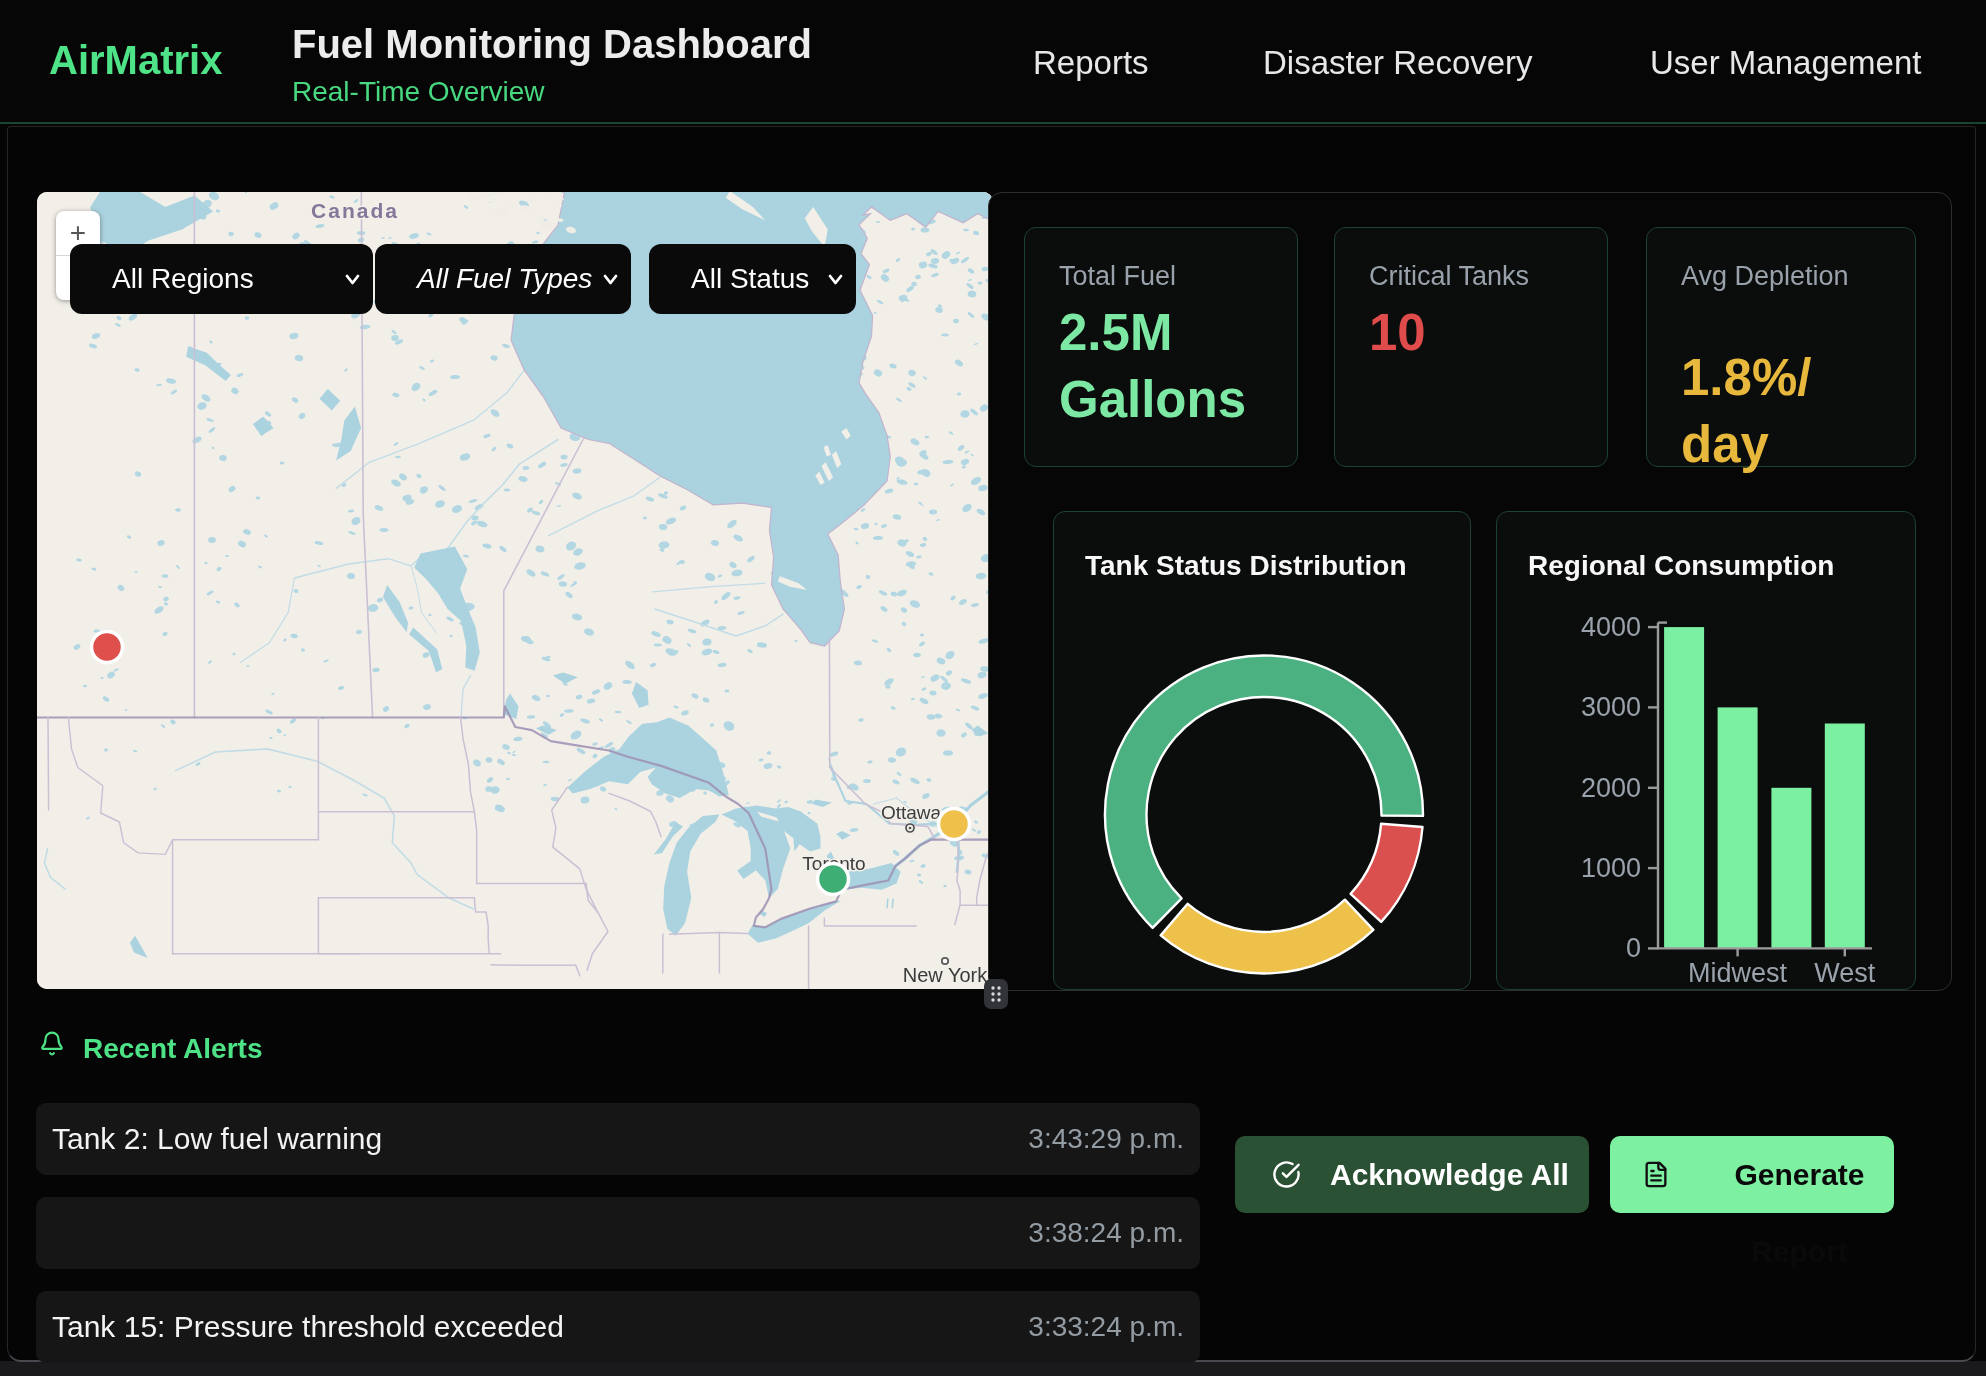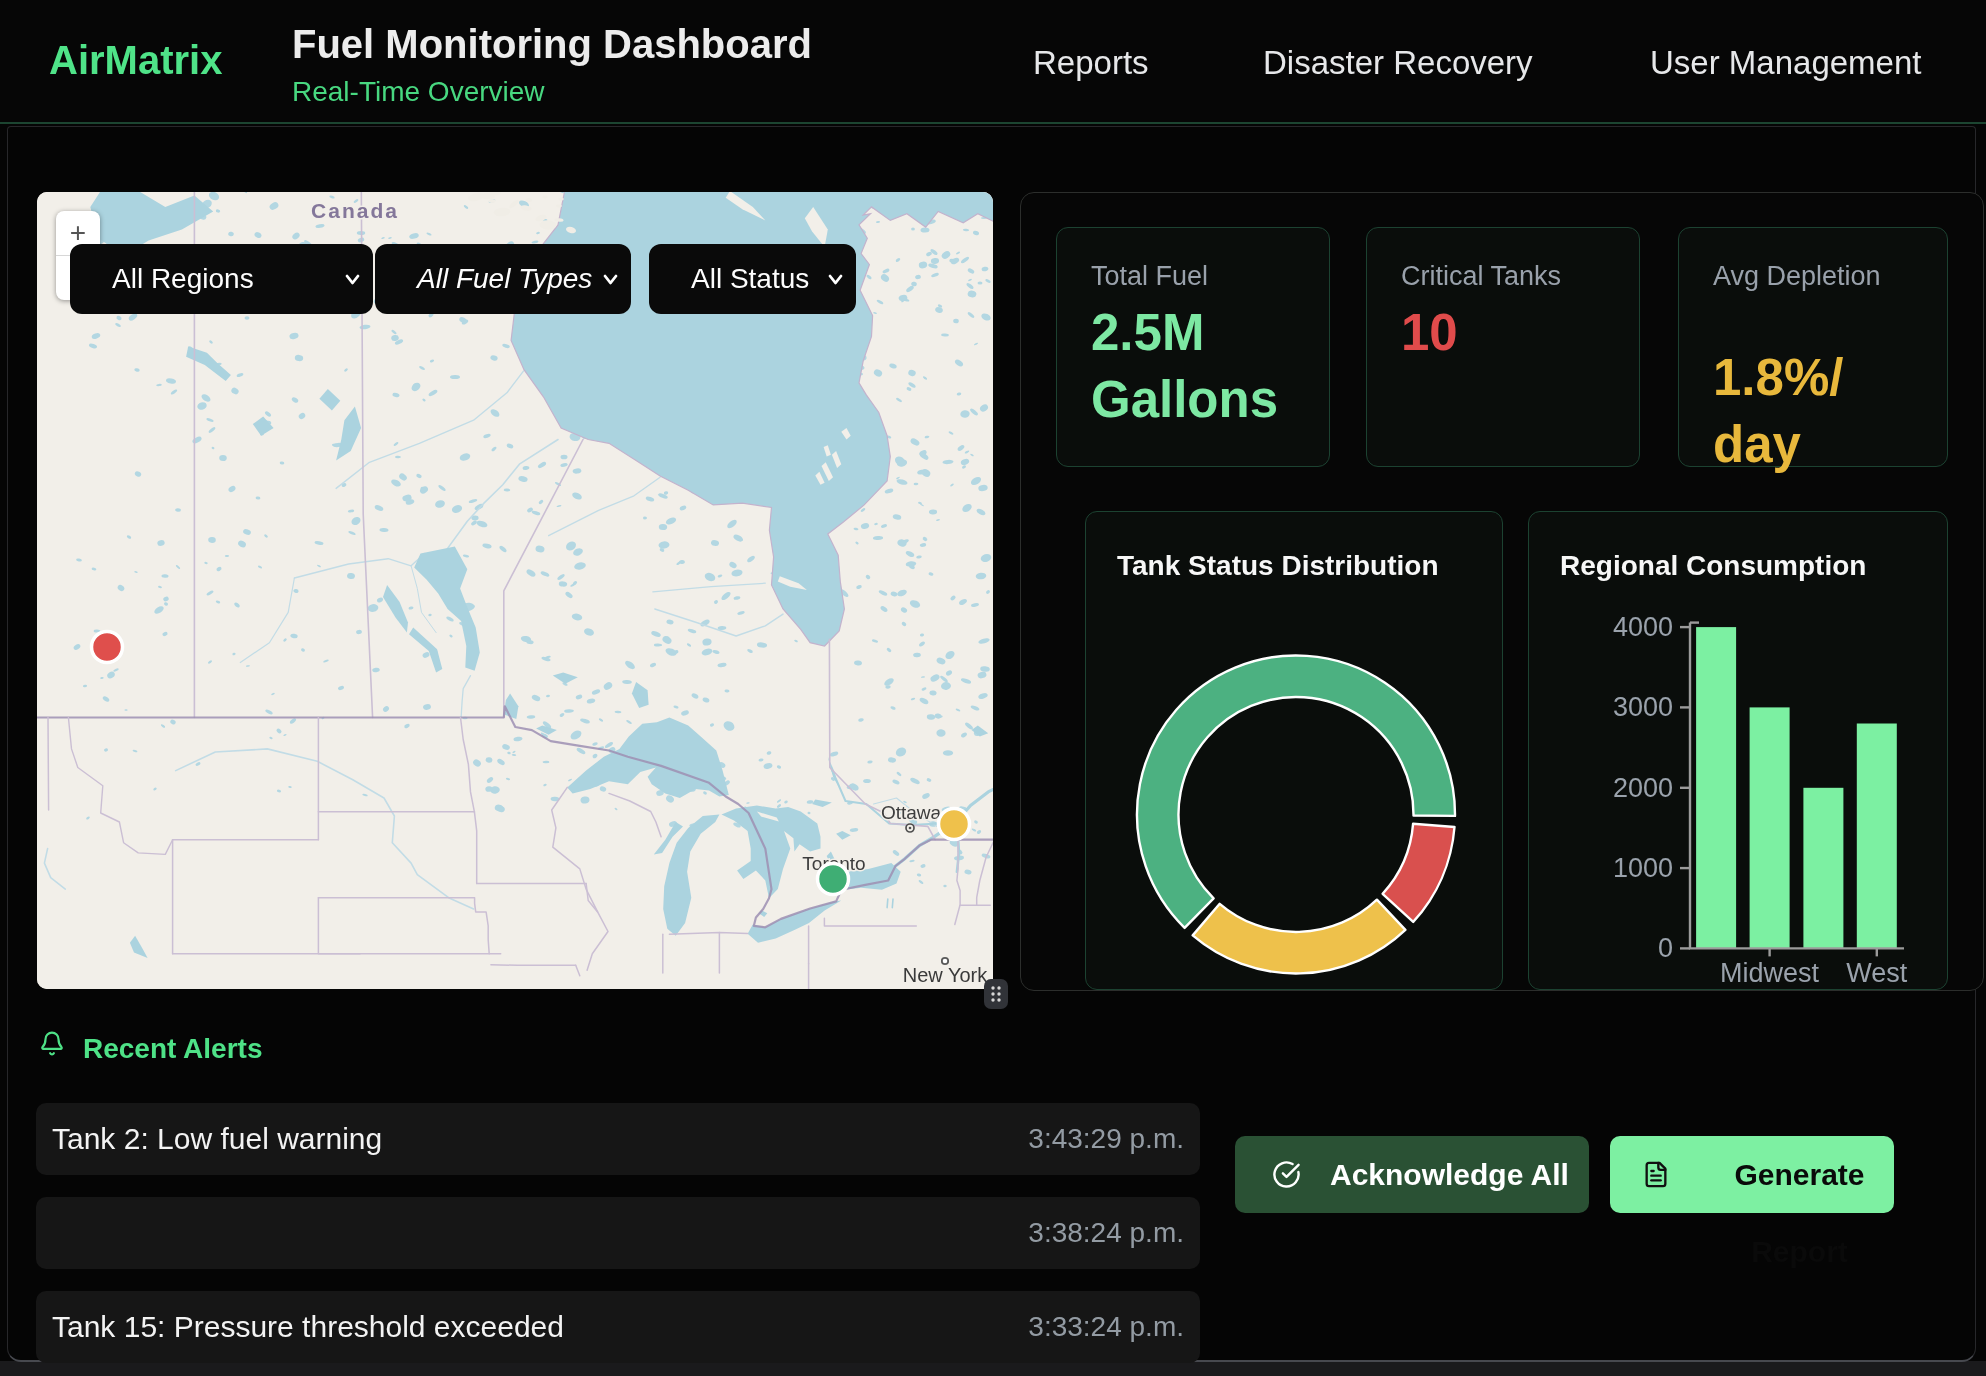--- a/index.html
+++ b/index.html
@@ -16,21 +16,21 @@
   
   #container { left:7px; top:126px; width:1969px; height:1236px; border:1px solid #27272a; border-bottom:2px solid #47494f; border-radius:4px 4px 14px 14px; background:#050505; }
   
   #mapwrap { left:37px; top:192px; width:956px; height:797px; border-radius:10px; overflow:hidden; background:#f2efe9; }
   #zoomctl { left:19px; top:19px; width:44px; height:89px; background:#fff; border-radius:8px; box-shadow:0 1px 5px rgba(0,0,0,0.4); }
   #zoomctl .zc { width:44px; height:44px; text-align:center; font-size:28px; font-weight:400; color:#555; line-height:44px; }
   #zoomctl .zdiv { width:44px; height:1px; background:#d7d7d7; }
   .filt { top:52px; height:70px; background:#0a0a0a; border-radius:12px; color:#fdfdfd; font-size:28px; font-weight:500; line-height:70px; padding-left:42px; }
   .filt svg { position:absolute; right:13px; top:29px; }
   
-  #rpanel { left:1020px; top:192px; width:964px; height:799px; border:1px solid #2c2e2c; border-radius:14px; background:#060606; }
+  #rpanel { left:988px; top:192px; width:964px; height:799px; border:1px solid #2c2e2c; border-radius:14px; background:#060606; }
   .scard { top:34px; width:274px; height:240px; background:#0a0d0b; border:1px solid #1c4231; border-radius:12px; }
   .slabel { left:34px; top:32px; font-size:27px; font-weight:500; color:#99a1ab; line-height:1.2; }
   .sval { left:34px; top:71px; font-size:51px; font-weight:bold; line-height:67px; }
   .ccard { top:318px; height:479px; background:#0a0d0b; border:1px solid #1c4231; border-radius:12px; }
   .ctitle { left:31px; top:37px; font-size:28px; font-weight:bold; color:#f7f7f7; line-height:1.2; }
   
   #ralerts { left:83px; top:1032px; font-size:28px; font-weight:bold; color:#4ee287; line-height:1.2; }
   .arow { left:36px; width:1164px; height:72px; background:#161616; border-radius:10px;margin-top:25px; }
   .atxt { left:16px; top:0; height:72px; line-height:72px; font-size:30px; color:#f3f3f3; }
   .atime { right:16px; top:0; height:72px; line-height:72px; font-size:28px; color:#939ba3; }

